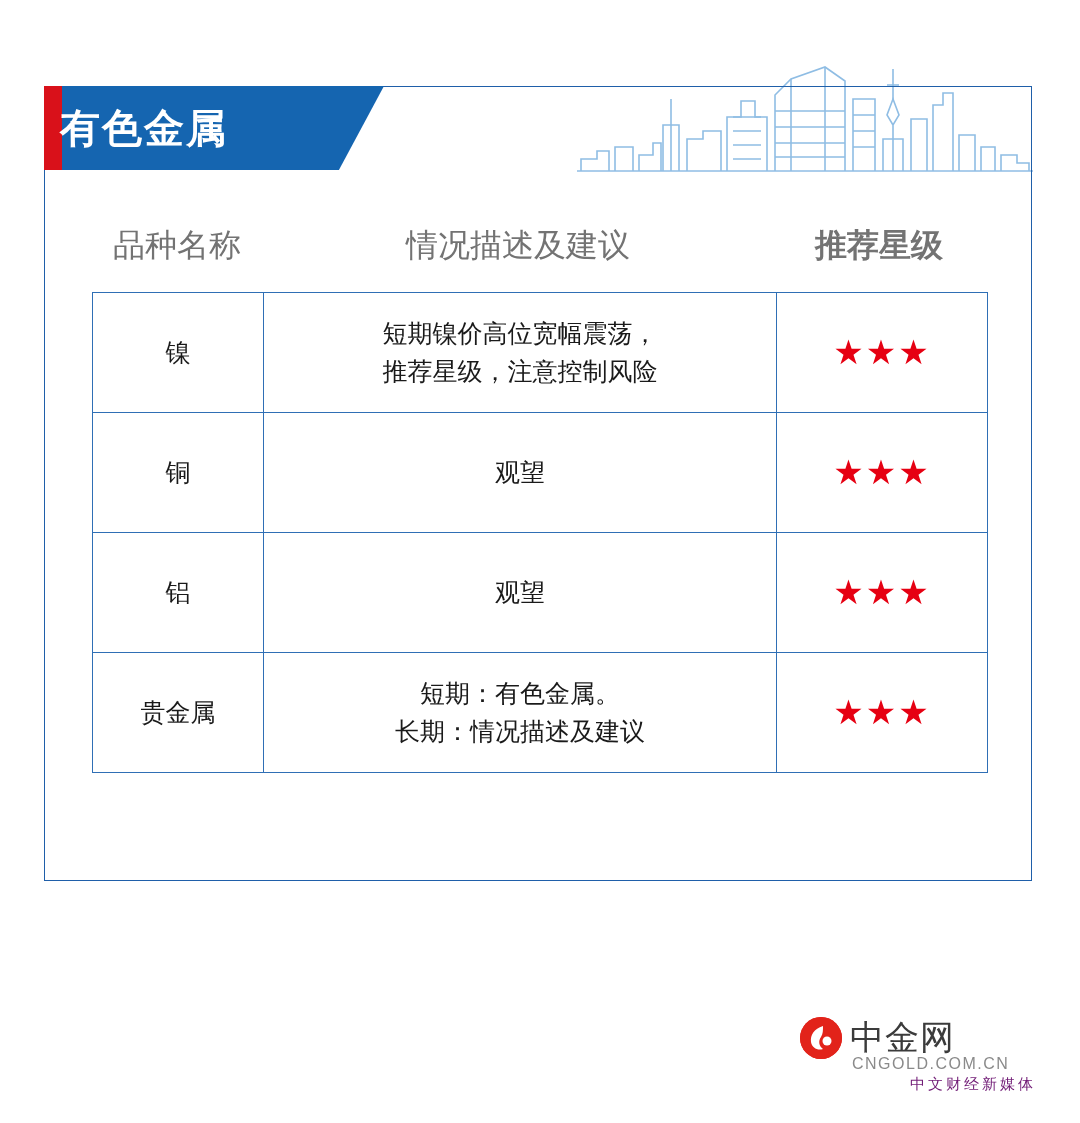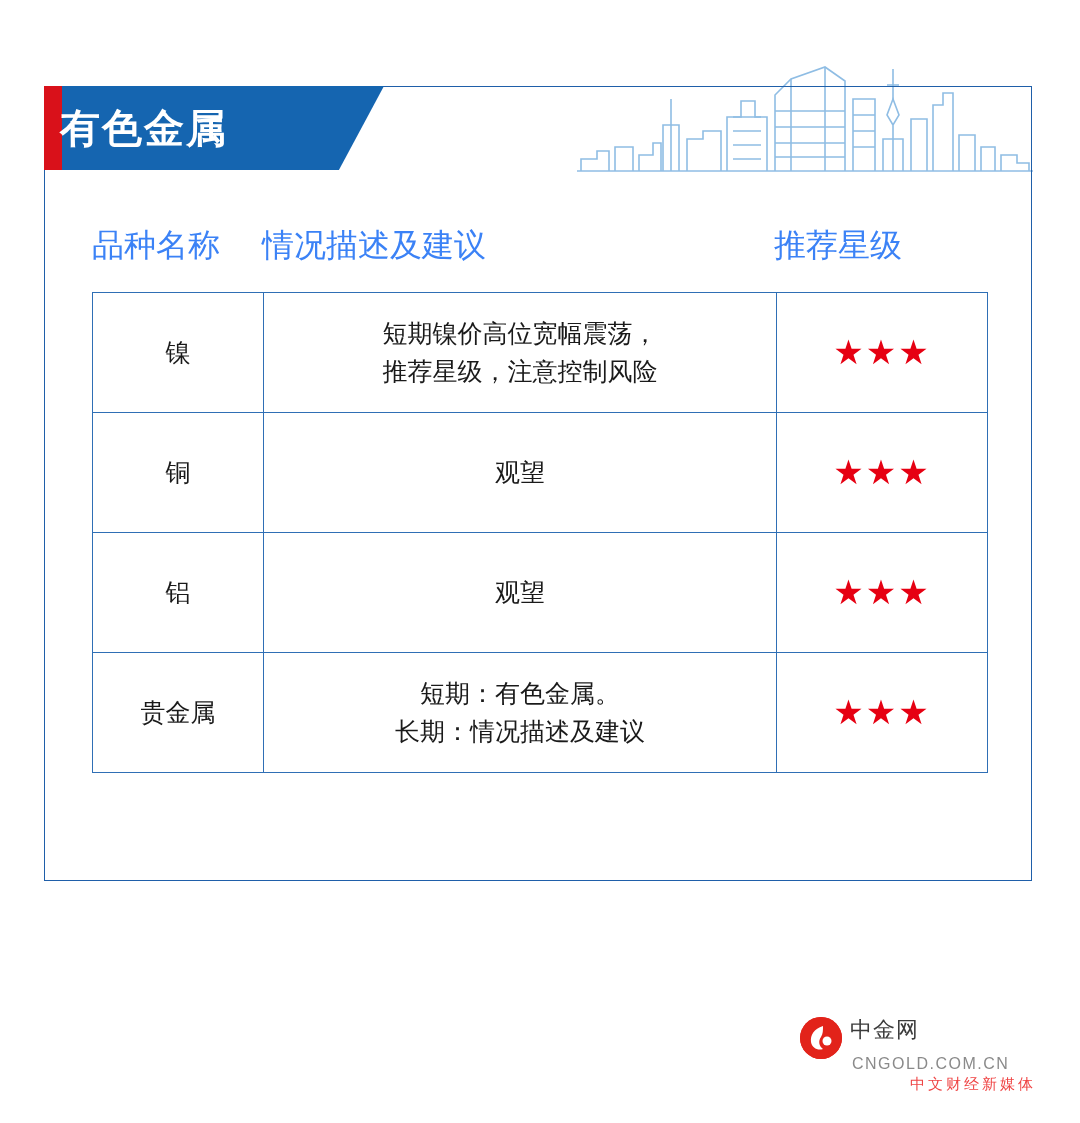--- a/index.html
+++ b/index.html
@@ -85,28 +85,28 @@
   .col-headers {
     position: absolute;
     left: 92px;
     top: 216px;
     width: 892px;
     height: 60px;
     display: flex;
     align-items: center;
   }
   .col-head {
-    color: #3b82f6;
+    color: #737373;
     font-size: 32px;
-    text-align: left;
+    text-align: center;
     white-space: nowrap;
   }
   .ch-1 { width: 170px; }
   .ch-2 { width: 512px; }
-  .ch-3 { width: 210px; }
+  .ch-3 { width: 210px; font-weight: bold; }
 
   
   table.grid {
     position: absolute;
     left: 92px;
     top: 292px;
     width: 892px;
     border-collapse: collapse;
     table-layout: fixed;
   }
@@ -151,40 +151,40 @@
     width: 42px;
     height: 42px;
     border-radius: 50%;
     background: #e2231a;
   }
   .logo-mark svg { display: block; }
   .logo-name {
     position: absolute;
     left: 50px;
     top: 0;
-    font-size: 22px;
+    font-size: 34px;
     color: #3b3b3b;
     letter-spacing: 1px;
     white-space: nowrap;
   }
   .logo-url {
     position: absolute;
     left: 52px;
     top: 40px;
     font-size: 16px;
     color: #8a8a8a;
     letter-spacing: 1.5px;
     white-space: nowrap;
   }
   .logo-tag {
     position: absolute;
     right: 0;
     top: 60px;
     font-size: 15px;
-    color: #ef4444;
+    color: #701a75;
     letter-spacing: 3px;
     white-space: nowrap;
   }
 </style>
 </head>
 <body>
 
 <div class="page">
 
   <div class="skyline">

